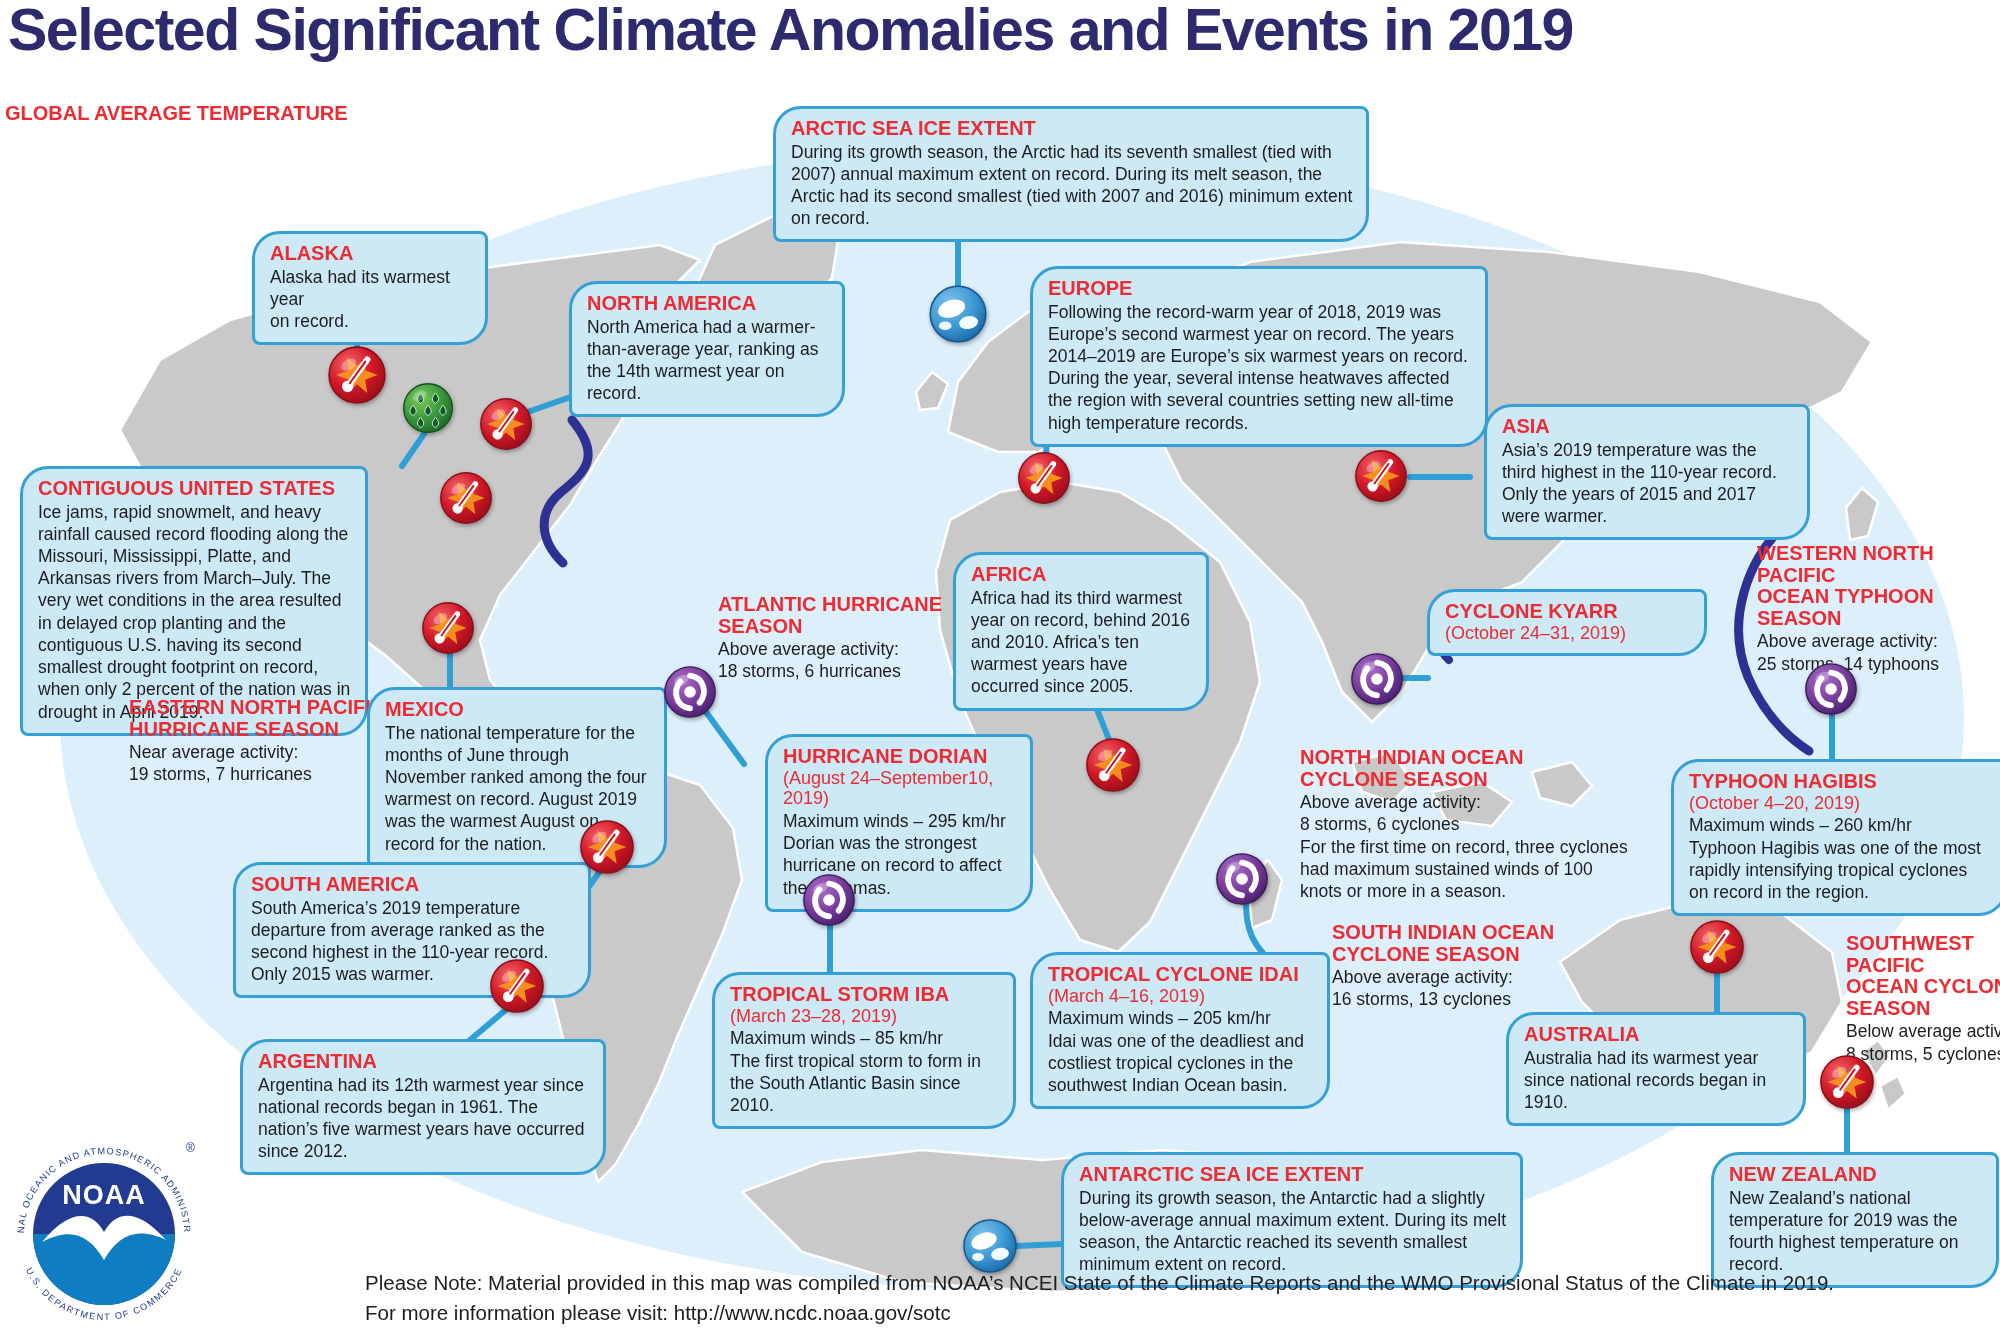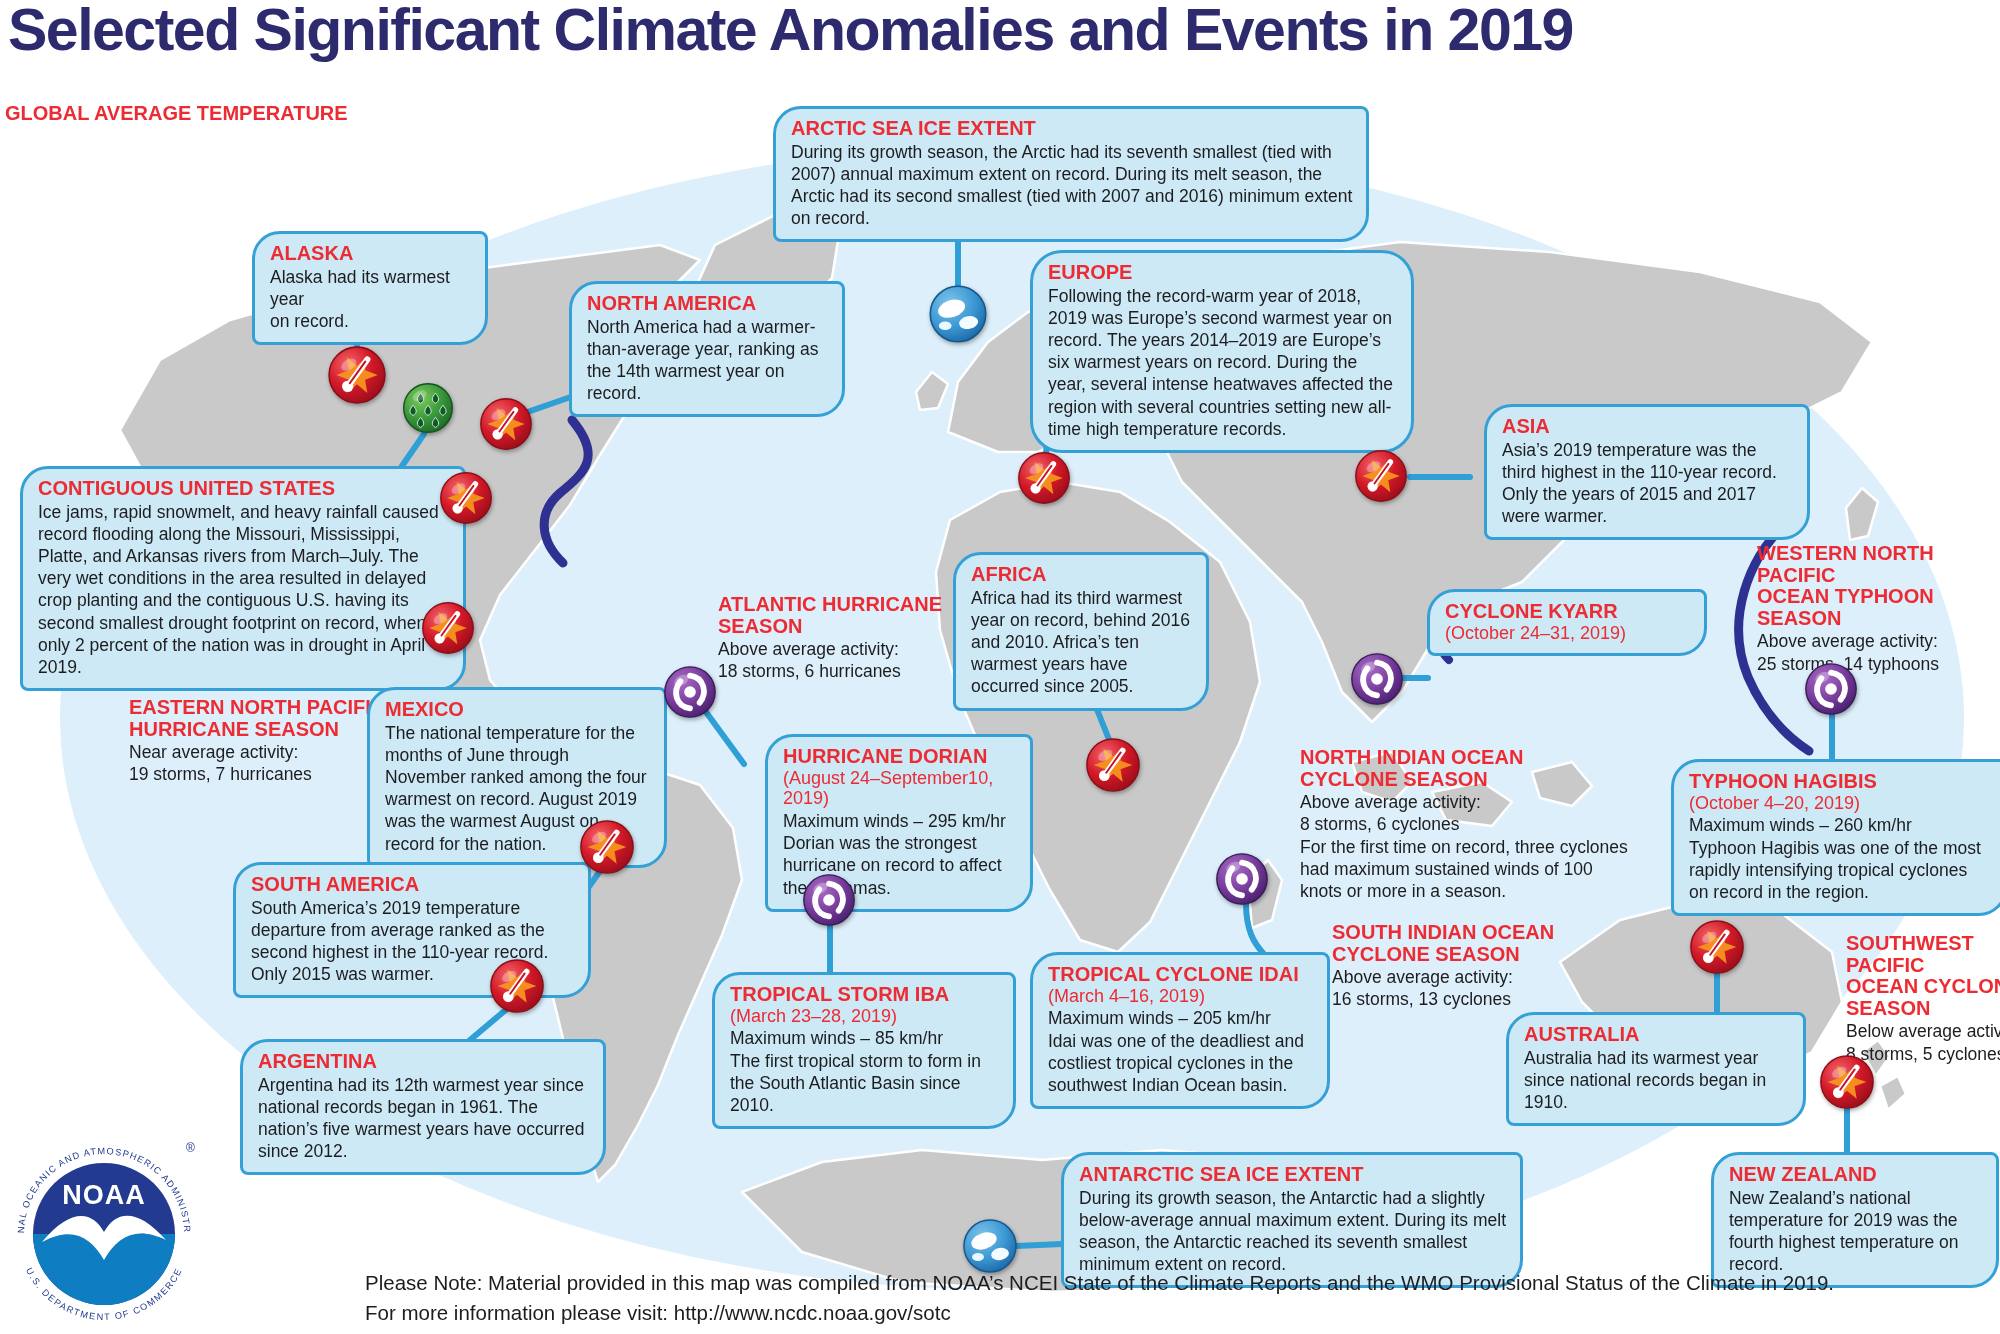--- a/index.html
+++ b/index.html
@@ -24,23 +24,23 @@
     padding:9px 13px 10px 15px;
   }
   .c-title{color:#ed2b33;font-weight:bold;font-size:20px;line-height:1.08;white-space:pre-line;}
   .c-date{color:#ed2b33;font-size:18px;line-height:1.15;white-space:pre-line;}
   .c-body{font-size:17.5px;line-height:1.27;white-space:pre-line;margin-top:1px;}
 
   #c-global   {left:5px;   top:103px;  width:372px;}
   #c-arctic   {left:773px; top:106px;  width:596px;}
   #c-alaska   {left:252px; top:231px;  width:236px;}
   #c-namerica {left:569px; top:281px;  width:276px;}
-  #c-europe   {left:1030px;top:250px;  width:384px;border-radius:32px;}
+  #c-europe   {left:1030px;top:266px;  width:458px;}
   #c-asia     {left:1484px;top:404px;  width:326px;}
-  #c-conus    {left:20px;  top:466px;  width:446px;}
+  #c-conus    {left:20px;  top:466px;  width:348px;}
   #c-atlantic {left:718px; top:594px;  width:266px;}
   #c-enp      {left:129px; top:697px;  width:266px;}
   #c-mexico   {left:367px; top:687px;  width:300px;}
   #c-dorian   {left:765px; top:734px;  width:268px;}
   #c-africa   {left:953px; top:552px;  width:256px;}
   #c-kyarr    {left:1427px;top:589px;  width:280px;}
   #c-wnp      {left:1757px;top:543px;  width:242px;}
   #c-nio      {left:1300px;top:747px;  width:336px;}
   #c-hagibis  {left:1671px;top:759px;  width:336px;}
   #c-samerica {left:233px; top:862px;  width:358px;}

